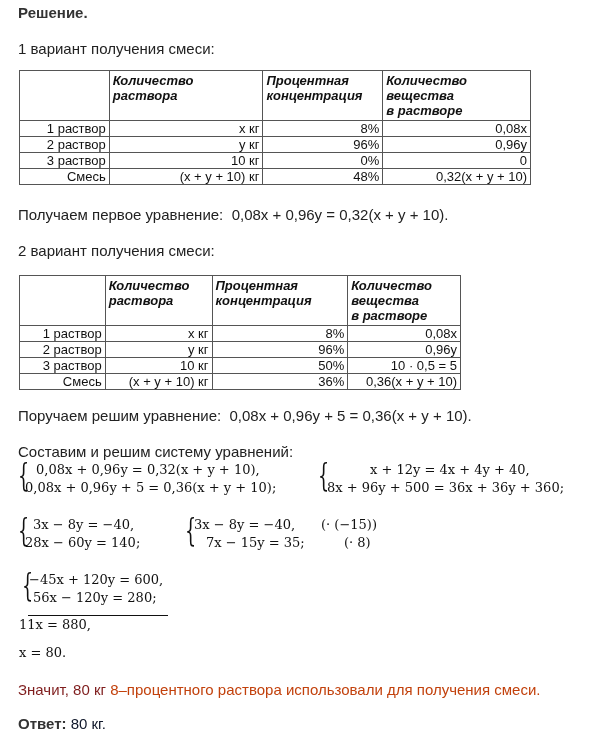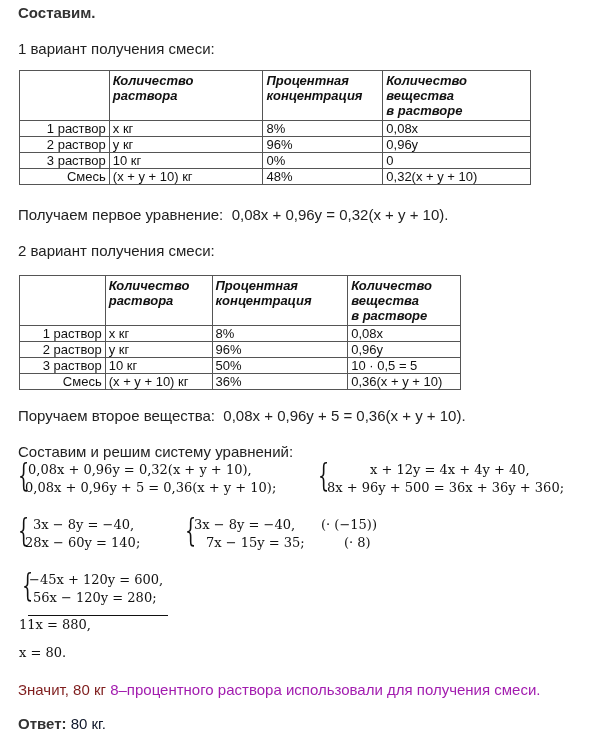--- a/index.html
+++ b/index.html
@@ -14,30 +14,30 @@
     position: absolute; border-collapse: collapse;
     font-family: "Liberation Sans", sans-serif; font-size: 13px; color: #111;
   }
   table.mix td, table.mix th {
     border: 1.5px solid #555; padding: 0 3px; line-height: 15px;
   }
   table.mix th {
     font-weight: bold; font-style: italic; text-align: left; vertical-align: top;
     padding-top: 2px; padding-bottom: 1px;
   }
-  table.mix td { text-align: left; }
+  table.mix td { text-align: right; }
   table.mix td.lbl { text-align: right; }
   .brace { position: absolute; font-family: "DejaVu Serif", serif; color: #111; font-size: 32px; line-height: 32px; transform: scaleX(0.55); transform-origin: left top; }
   .eqline { position: absolute; white-space: nowrap; font-family: "DejaVu Serif", serif; font-size: 13px; color: #111; line-height: 16px; }
   .rule { position: absolute; height: 1px; background: #111; }
 </style>
 </head>
 <body>
 
-<div class="abs p bold" style="left:18px; top:4px; font-size:15px;">Составим.</div>
+<div class="abs p bold" style="left:18px; top:4px; font-size:15px;">Решение.</div>
 
 <div class="abs p" style="left:18px; top:40px;">1 вариант получения смеси:</div>
 
 <table class="mix" style="left:19px; top:70px; width:512px;">
   <colgroup>
       <col style="width:90px">
       <col style="width:154px">
       <col style="width:120px">
       <col style="width:148px">
     </colgroup>
@@ -124,28 +124,28 @@
   <tr>
     <td class="lbl">Смесь</td>
     <td>(x + y + 10) кг</td>
     <td>36%</td>
     <td>0,36(x + y + 10)</td>
   </tr>
 </tbody>
   </table>
 
 <div class="abs p" style="left:18px; top:407px;">
-  <span>Поручаем второе вещества:</span>&nbsp;&nbsp;<span>0,08x + 0,96y + 5 = 0,36(x + y + 10).</span>
+  <span>Поручаем решим уравнение:</span>&nbsp;&nbsp;<span>0,08x + 0,96y + 5 = 0,36(x + y + 10).</span>
 </div>
 
 <div class="abs p" style="left:18px; top:443px;">Составим и решим систему уравнений:</div>
 
 <div>
   <div class="brace" style="left:18px; top:459px;">{</div>
-  <div class="eqline" style="left:28px; top:462px;">0,08x + 0,96y = 0,32(x + y + 10),</div>
+  <div class="eqline" style="left:36px; top:462px;">0,08x + 0,96y = 0,32(x + y + 10),</div>
   <div class="eqline" style="left:25px; top:480px;">0,08x + 0,96y + 5 = 0,36(x + y + 10);</div>
 </div>
 
 <div>
   <div class="brace" style="left:318px; top:459px;">{</div>
   <div class="eqline" style="left:370px; top:462px;">x + 12y = 4x + 4y + 40,</div>
   <div class="eqline" style="left:327px; top:480px;">8x + 96y + 500 = 36x + 36y + 360;</div>
 </div>
 
 <div>
@@ -166,18 +166,18 @@
   <div class="brace" style="left:22px; top:569px;">{</div>
   <div class="eqline" style="left:29px; top:572px;">−45x + 120y = 600,</div>
   <div class="eqline" style="left:33px; top:590px;">56x − 120y = 280;</div>
   <div class="rule" style="left:28px; top:615px; width:140px;"></div>
 </div>
 
 <div class="eqline" style="left:19px; top:617px;">11x = 880,</div>
 <div class="eqline" style="left:19px; top:645px;">x = 80.</div>
 
 <div class="abs p" style="left:18px; top:681px;">
-  <span style="color:#7f1d1d;">Значит, 80 кг</span><span style="color:#a21caf;"> 8–процентного раствора использовали для получения смеси.</span>
+  <span style="color:#7f1d1d;">Значит, 80 кг</span><span style="color:#c2410c;"> 8–процентного раствора использовали для получения смеси.</span>
 </div>
 
 <div class="abs p" style="left:18px; top:715px;">
   <span class="bold">Ответ:</span><span style="color:#0f172a;"> 80 кг.</span>
 </div>
 
 </body></html>

